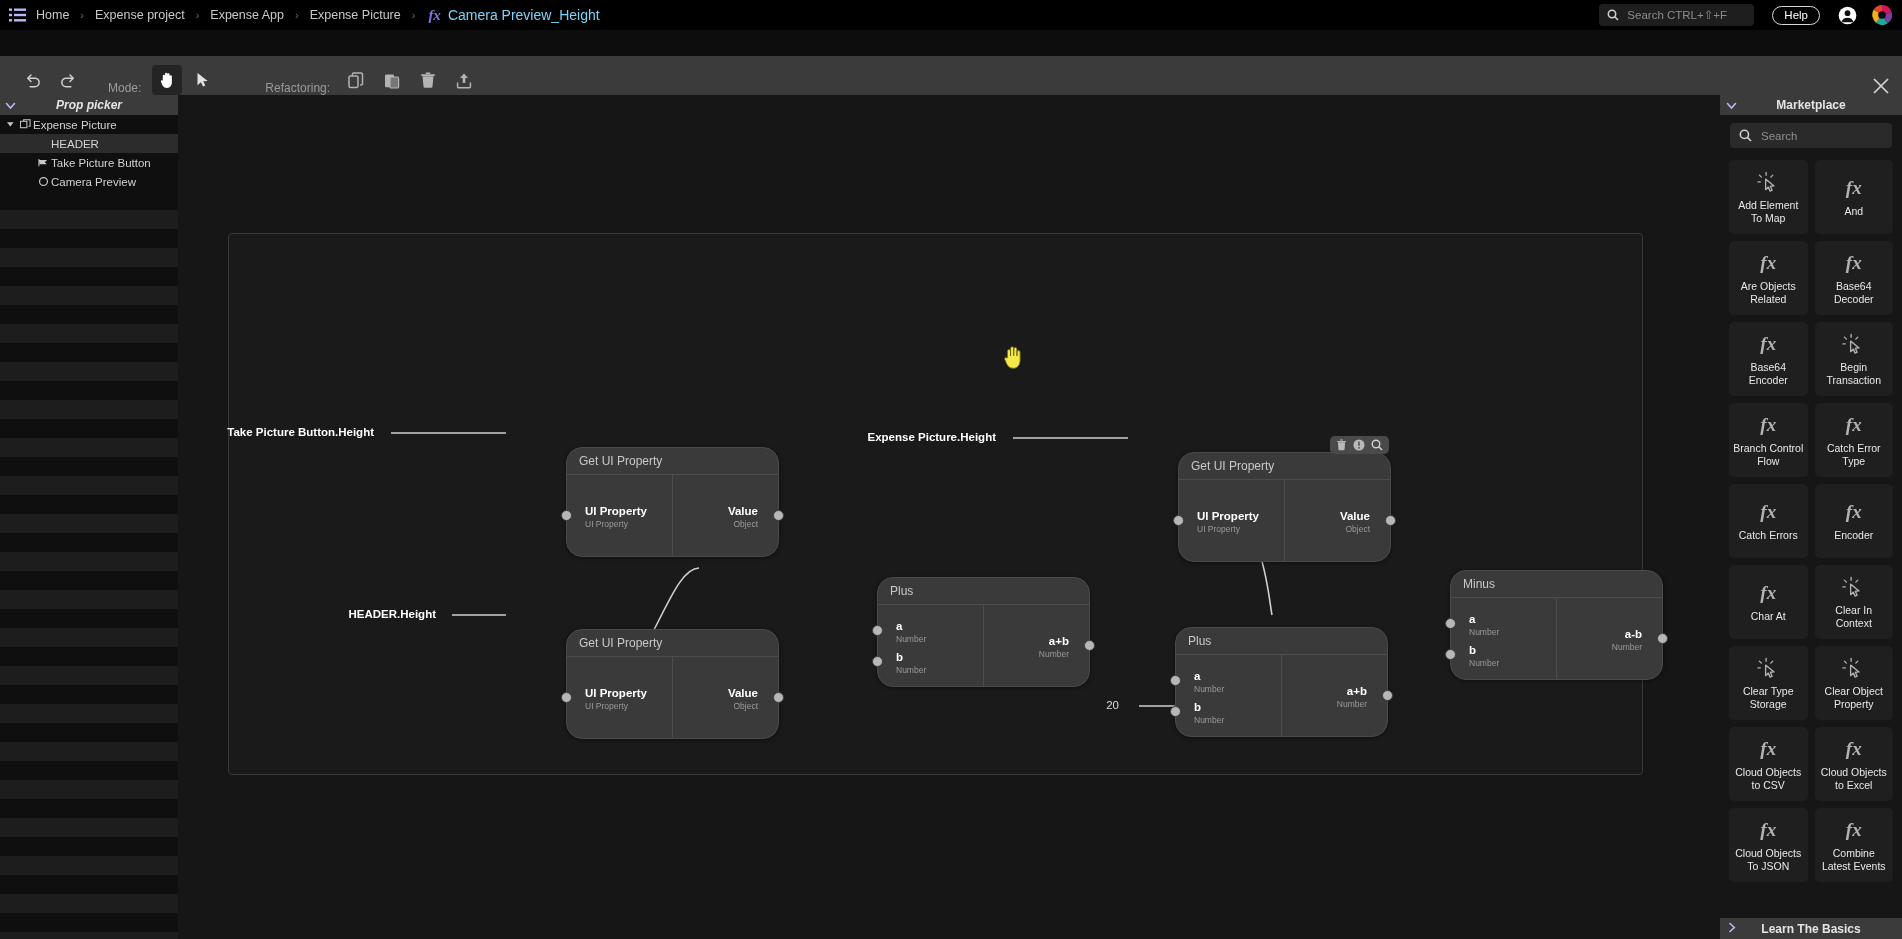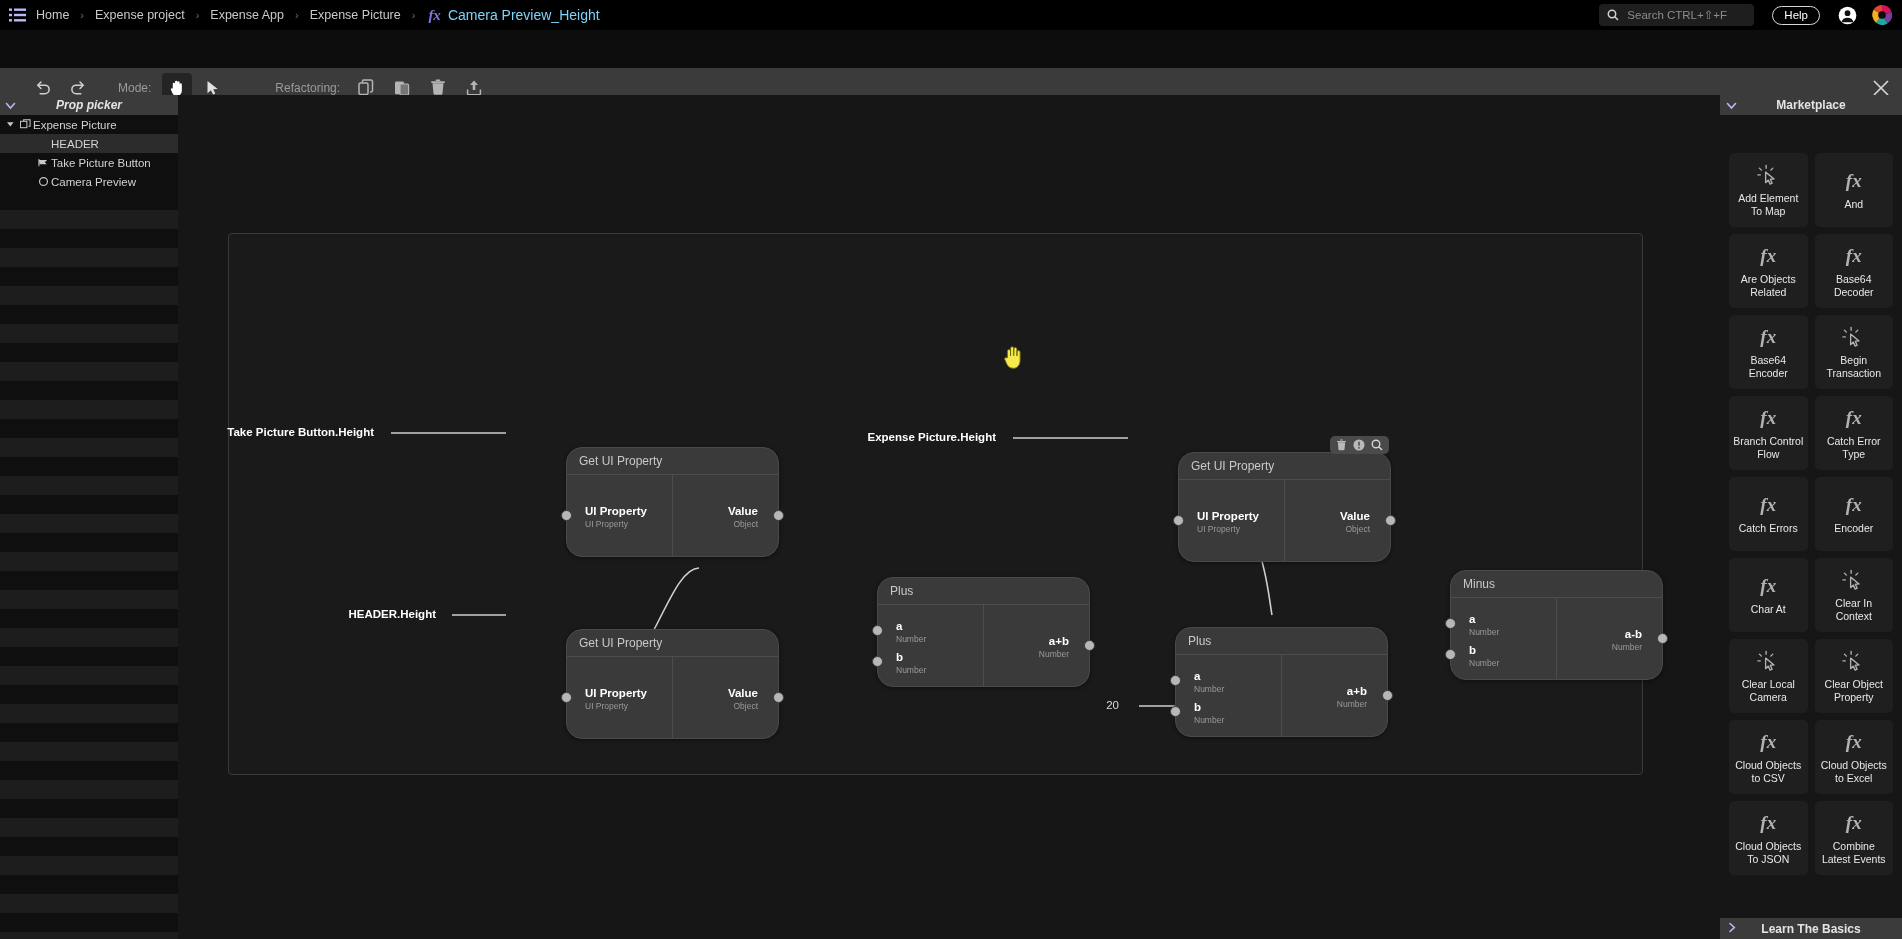--- a/index.html
+++ b/index.html
@@ -37,21 +37,21 @@
     margin-left: 18px; border: 1px solid #d8d8d8; border-radius: 11px;
     height: 19px; padding: 0 11px; display: flex; align-items: center;
     font-size: 11.5px; color: #ffffff; cursor: pointer;
   }
   .acct-icon { margin-left: 18px; cursor: pointer; display: flex; }
   .brand-logo { margin-left: 14px; cursor: pointer; display: flex; }
 
   
   .toolbar {
     position: absolute; top: 56px; left: 0; width: 1902px; height: 39px;
-    background: #3b3b3b; display: flex; align-items: center; padding-left: 24px; margin-top: 12px;
+    background: #3b3b3b; display: flex; align-items: flex-end; padding-left: 14px;
   }
   .tb-btn { width: 30px; height: 30px; display: flex; align-items: center; justify-content: center;
             cursor: pointer; border-radius: 4px; margin: 0 3px; }
   .tb-label { font-size: 12px; color: #9a9a9a; margin: 0 8px 0 22px; }
   .tb-btn.active { background: #242424; }
   .tb-gap { width: 22px; }
   .toolbar-close { margin-left: auto; margin-right: 12px; cursor: pointer; display: flex; }
 
   
   .leftpanel { position: absolute; top: 95px; left: 0; width: 178px; height: 844px; background: #0f0f0f; }
@@ -98,21 +98,21 @@
   .node-tools {
     position: absolute; background: #4a4a4a; border-radius: 5px;
     display: flex; align-items: center; gap: 6px; padding: 3px 6px;
   }
   .node-tools div { cursor: pointer; display: flex; }
 
   .cursor-hand { position: absolute; pointer-events: none; }
 
   
   .rightpanel { position: absolute; top: 95px; left: 1720px; width: 182px; height: 844px;
-                background: #161616; display: flex; flex-direction: column; gap: 34px; }
+                background: #161616; display: flex; flex-direction: column; }
   .rp-header { height: 20px; background: #3b3b3b; display: flex; align-items: center;
                justify-content: center; position: relative; flex: none; }
   .rp-header .chev { position: absolute; left: 5px; top: 3px; cursor: pointer; }
   .rp-title { font-size: 12px; color: #e4e4e4; font-weight: bold; }
   .rp-searchwrap { flex: none; padding: 8px 10px; background: #161616; }
   .rp-search { background: #2a2a2a; border-radius: 4px; height: 25px; display: flex;
                align-items: center; gap: 9px; padding: 0 9px; cursor: text; }
   .rp-search .ph { font-size: 11.5px; color: #8f8f8f; }
   .rp-grid { flex: 1; display: grid; grid-template-columns: 1fr 1fr; gap: 7px;
              padding: 4px 9px 0 9px; align-content: start; overflow: hidden; }
@@ -525,20 +525,29 @@
 
   <div class="rightpanel">
     <div class="rp-header">
       <span class="chev">
         <svg width="13" height="13" viewBox="0 0 13 13">
             <path d="M2.5 4.5 6.5 9 10.5 4.5" fill="none" stroke="#b9b9f5" stroke-width="1.6" stroke-linecap="round"></path>
           </svg>
       </span>
       <span class="rp-title">Marketplace</span>
     </div>
+    <div class="rp-searchwrap">
+      <div class="rp-search">
+        <svg width="13" height="13" viewBox="0 0 13 13">
+          <circle cx="5.4" cy="5.4" r="4.1" fill="none" stroke="#cfcfcf" stroke-width="1.6"></circle>
+          <line x1="8.4" y1="8.4" x2="12" y2="12" stroke="#cfcfcf" stroke-width="1.7"></line>
+        </svg>
+        <span class="ph">Search</span>
+      </div>
+    </div>
     <div class="rp-grid" id="mp-grid">
         <div class="mp-card">
           <div class="mp-ic">
             <svg width="23" height="23" viewBox="0 0 24 24">
               <path d="M9 8.5 L9 19.5 L11.8 16.8 L13.7 21 L15.8 20 L13.9 15.9 L17.8 15.6 Z" fill="none" stroke="#b2b2b2" stroke-width="1.4" stroke-linejoin="round"></path>
               <line x1="9.5" y1="4.5" x2="9.5" y2="1.5" stroke="#b2b2b2" stroke-width="1.4" stroke-linecap="round"></line>
               <line x1="4.6" y1="6.4" x2="2.5" y2="4.3" stroke="#b2b2b2" stroke-width="1.4" stroke-linecap="round"></line>
               <line x1="14.4" y1="6.4" x2="16.5" y2="4.3" stroke="#b2b2b2" stroke-width="1.4" stroke-linecap="round"></line>
               <line x1="3.4" y1="11.4" x2="1" y2="11.4" stroke="#b2b2b2" stroke-width="1.4" stroke-linecap="round"></line>
             </svg>
@@ -626,21 +635,21 @@
         <div class="mp-card">
           <div class="mp-ic">
             <svg width="23" height="23" viewBox="0 0 24 24">
               <path d="M9 8.5 L9 19.5 L11.8 16.8 L13.7 21 L15.8 20 L13.9 15.9 L17.8 15.6 Z" fill="none" stroke="#b2b2b2" stroke-width="1.4" stroke-linejoin="round"></path>
               <line x1="9.5" y1="4.5" x2="9.5" y2="1.5" stroke="#b2b2b2" stroke-width="1.4" stroke-linecap="round"></line>
               <line x1="4.6" y1="6.4" x2="2.5" y2="4.3" stroke="#b2b2b2" stroke-width="1.4" stroke-linecap="round"></line>
               <line x1="14.4" y1="6.4" x2="16.5" y2="4.3" stroke="#b2b2b2" stroke-width="1.4" stroke-linecap="round"></line>
               <line x1="3.4" y1="11.4" x2="1" y2="11.4" stroke="#b2b2b2" stroke-width="1.4" stroke-linecap="round"></line>
             </svg>
           </div>
-          <div class="mp-label">Clear Local Camera</div>
+          <div class="mp-label">Clear Type Storage</div>
         </div>
         <div class="mp-card">
           <div class="mp-ic">
             <svg width="23" height="23" viewBox="0 0 24 24">
               <path d="M9 8.5 L9 19.5 L11.8 16.8 L13.7 21 L15.8 20 L13.9 15.9 L17.8 15.6 Z" fill="none" stroke="#b2b2b2" stroke-width="1.4" stroke-linejoin="round"></path>
               <line x1="9.5" y1="4.5" x2="9.5" y2="1.5" stroke="#b2b2b2" stroke-width="1.4" stroke-linecap="round"></line>
               <line x1="4.6" y1="6.4" x2="2.5" y2="4.3" stroke="#b2b2b2" stroke-width="1.4" stroke-linecap="round"></line>
               <line x1="14.4" y1="6.4" x2="16.5" y2="4.3" stroke="#b2b2b2" stroke-width="1.4" stroke-linecap="round"></line>
               <line x1="3.4" y1="11.4" x2="1" y2="11.4" stroke="#b2b2b2" stroke-width="1.4" stroke-linecap="round"></line>
             </svg>

